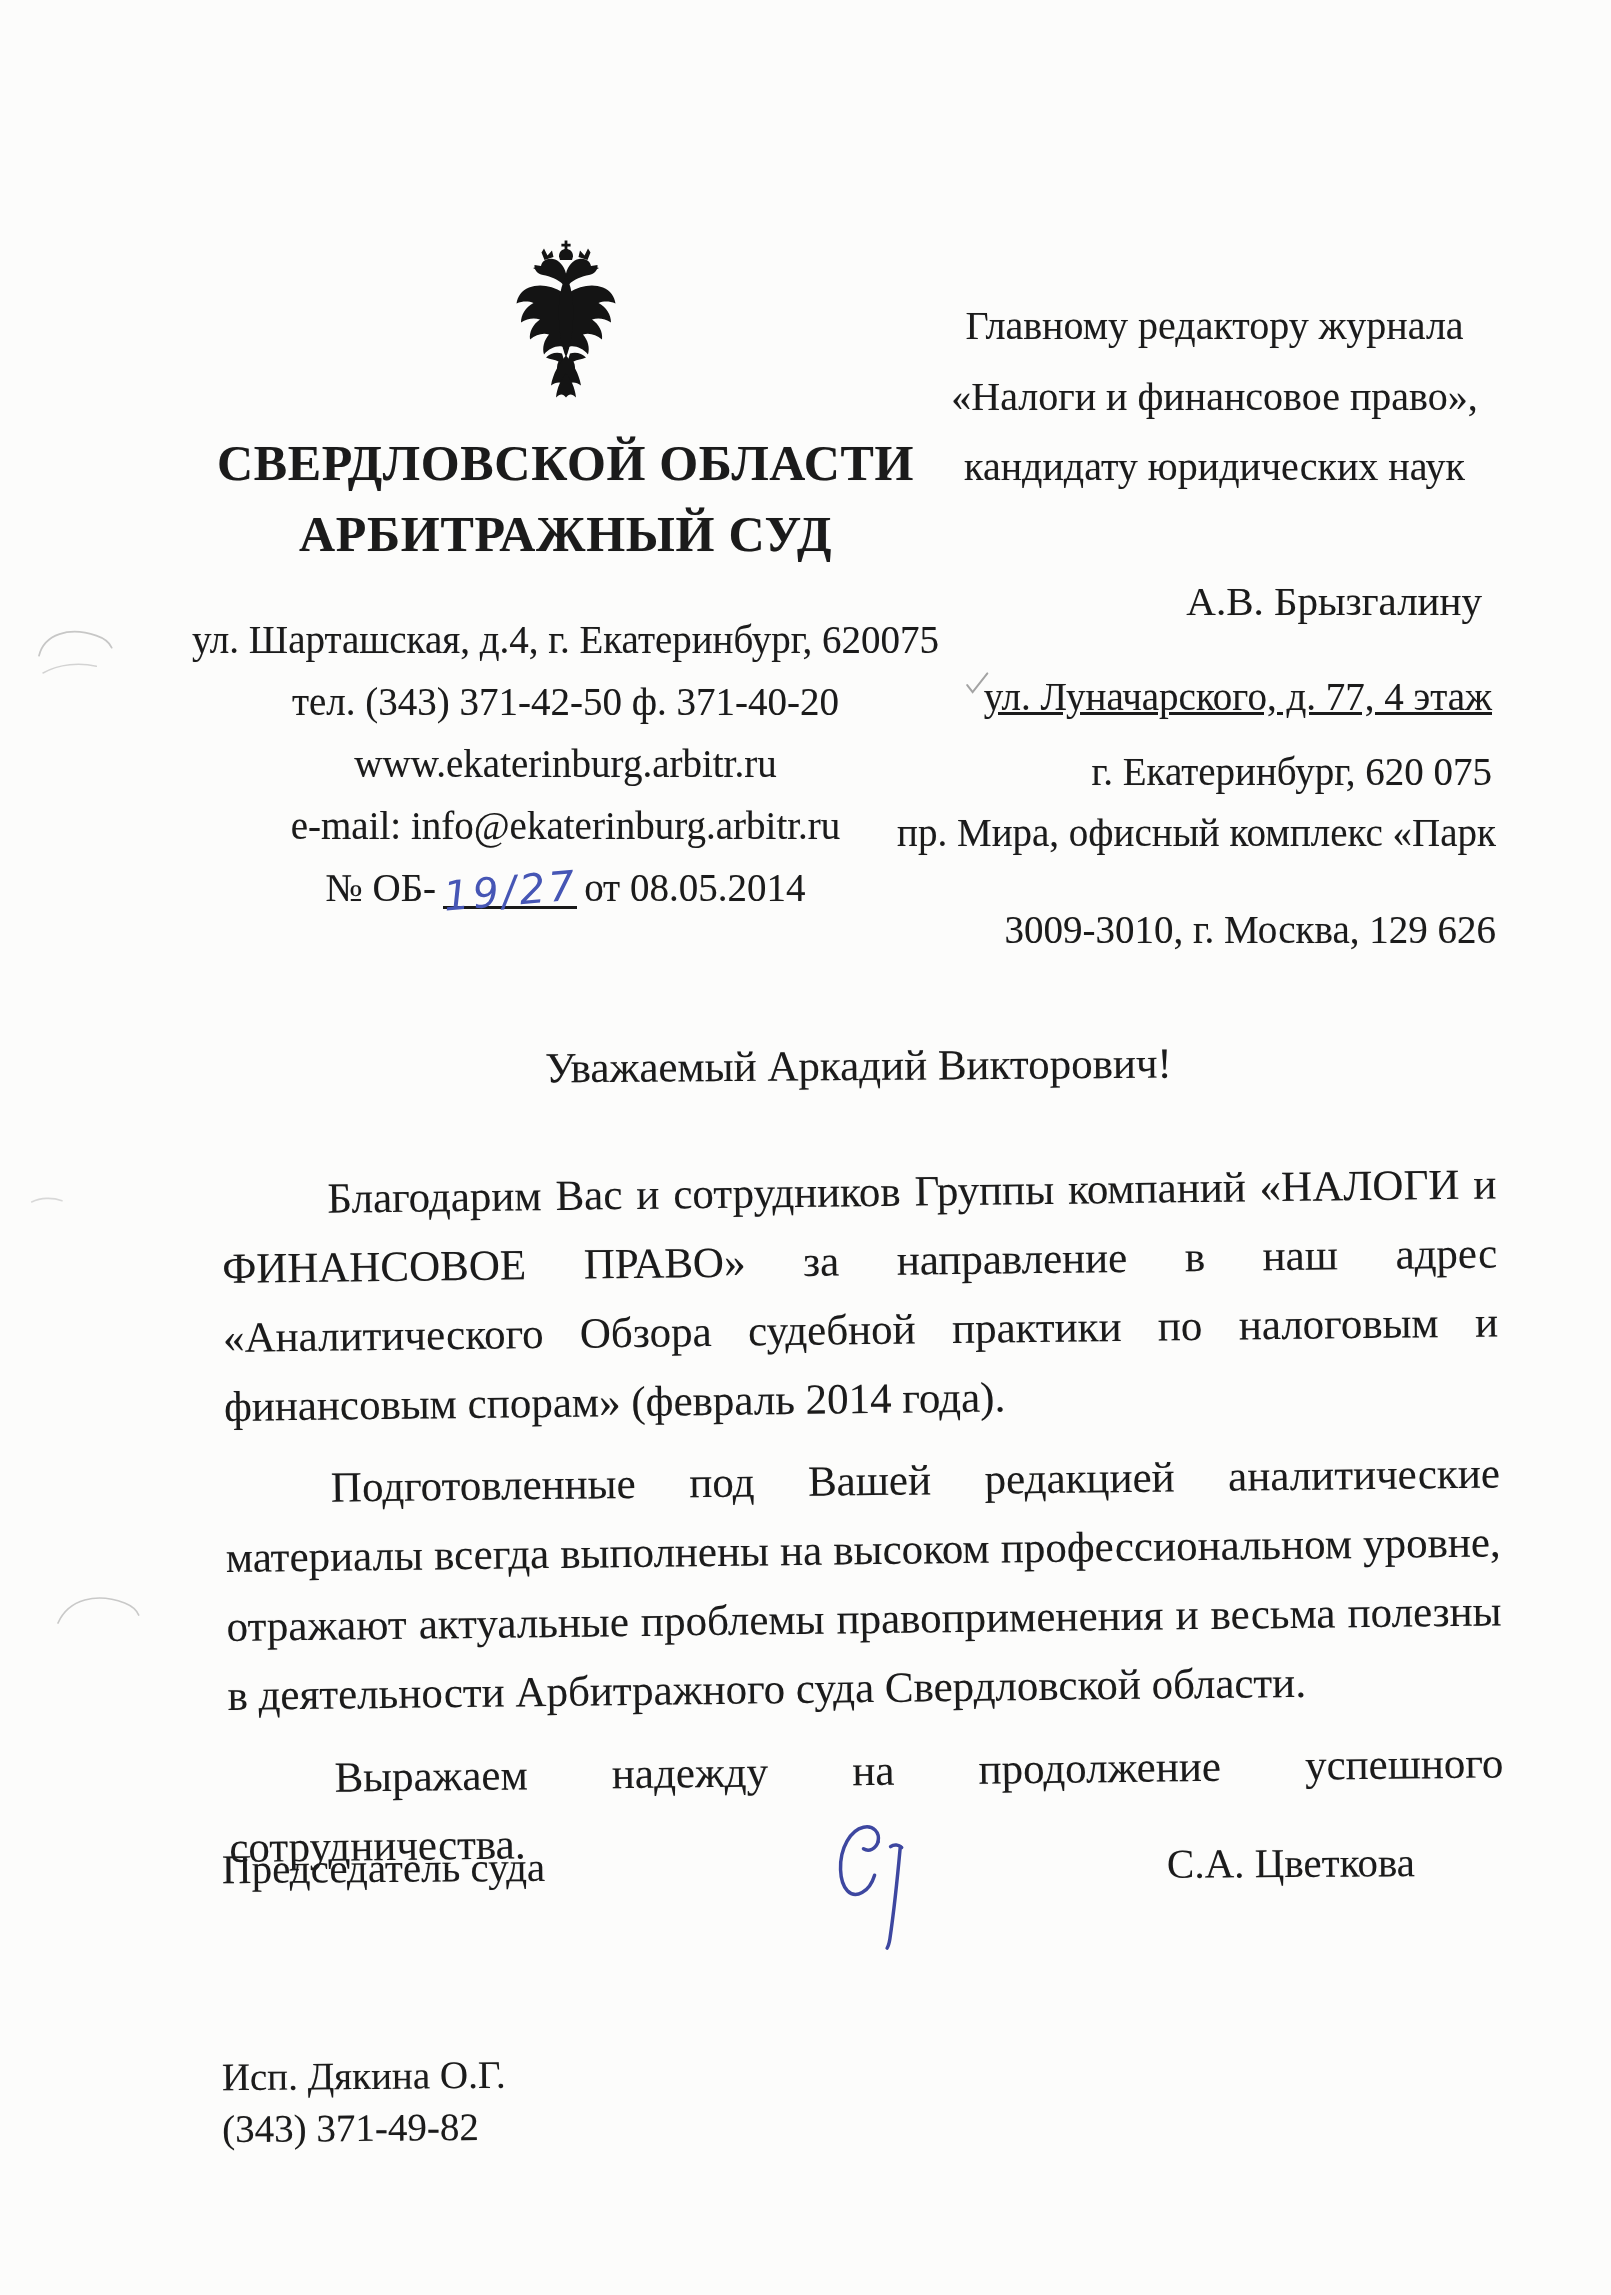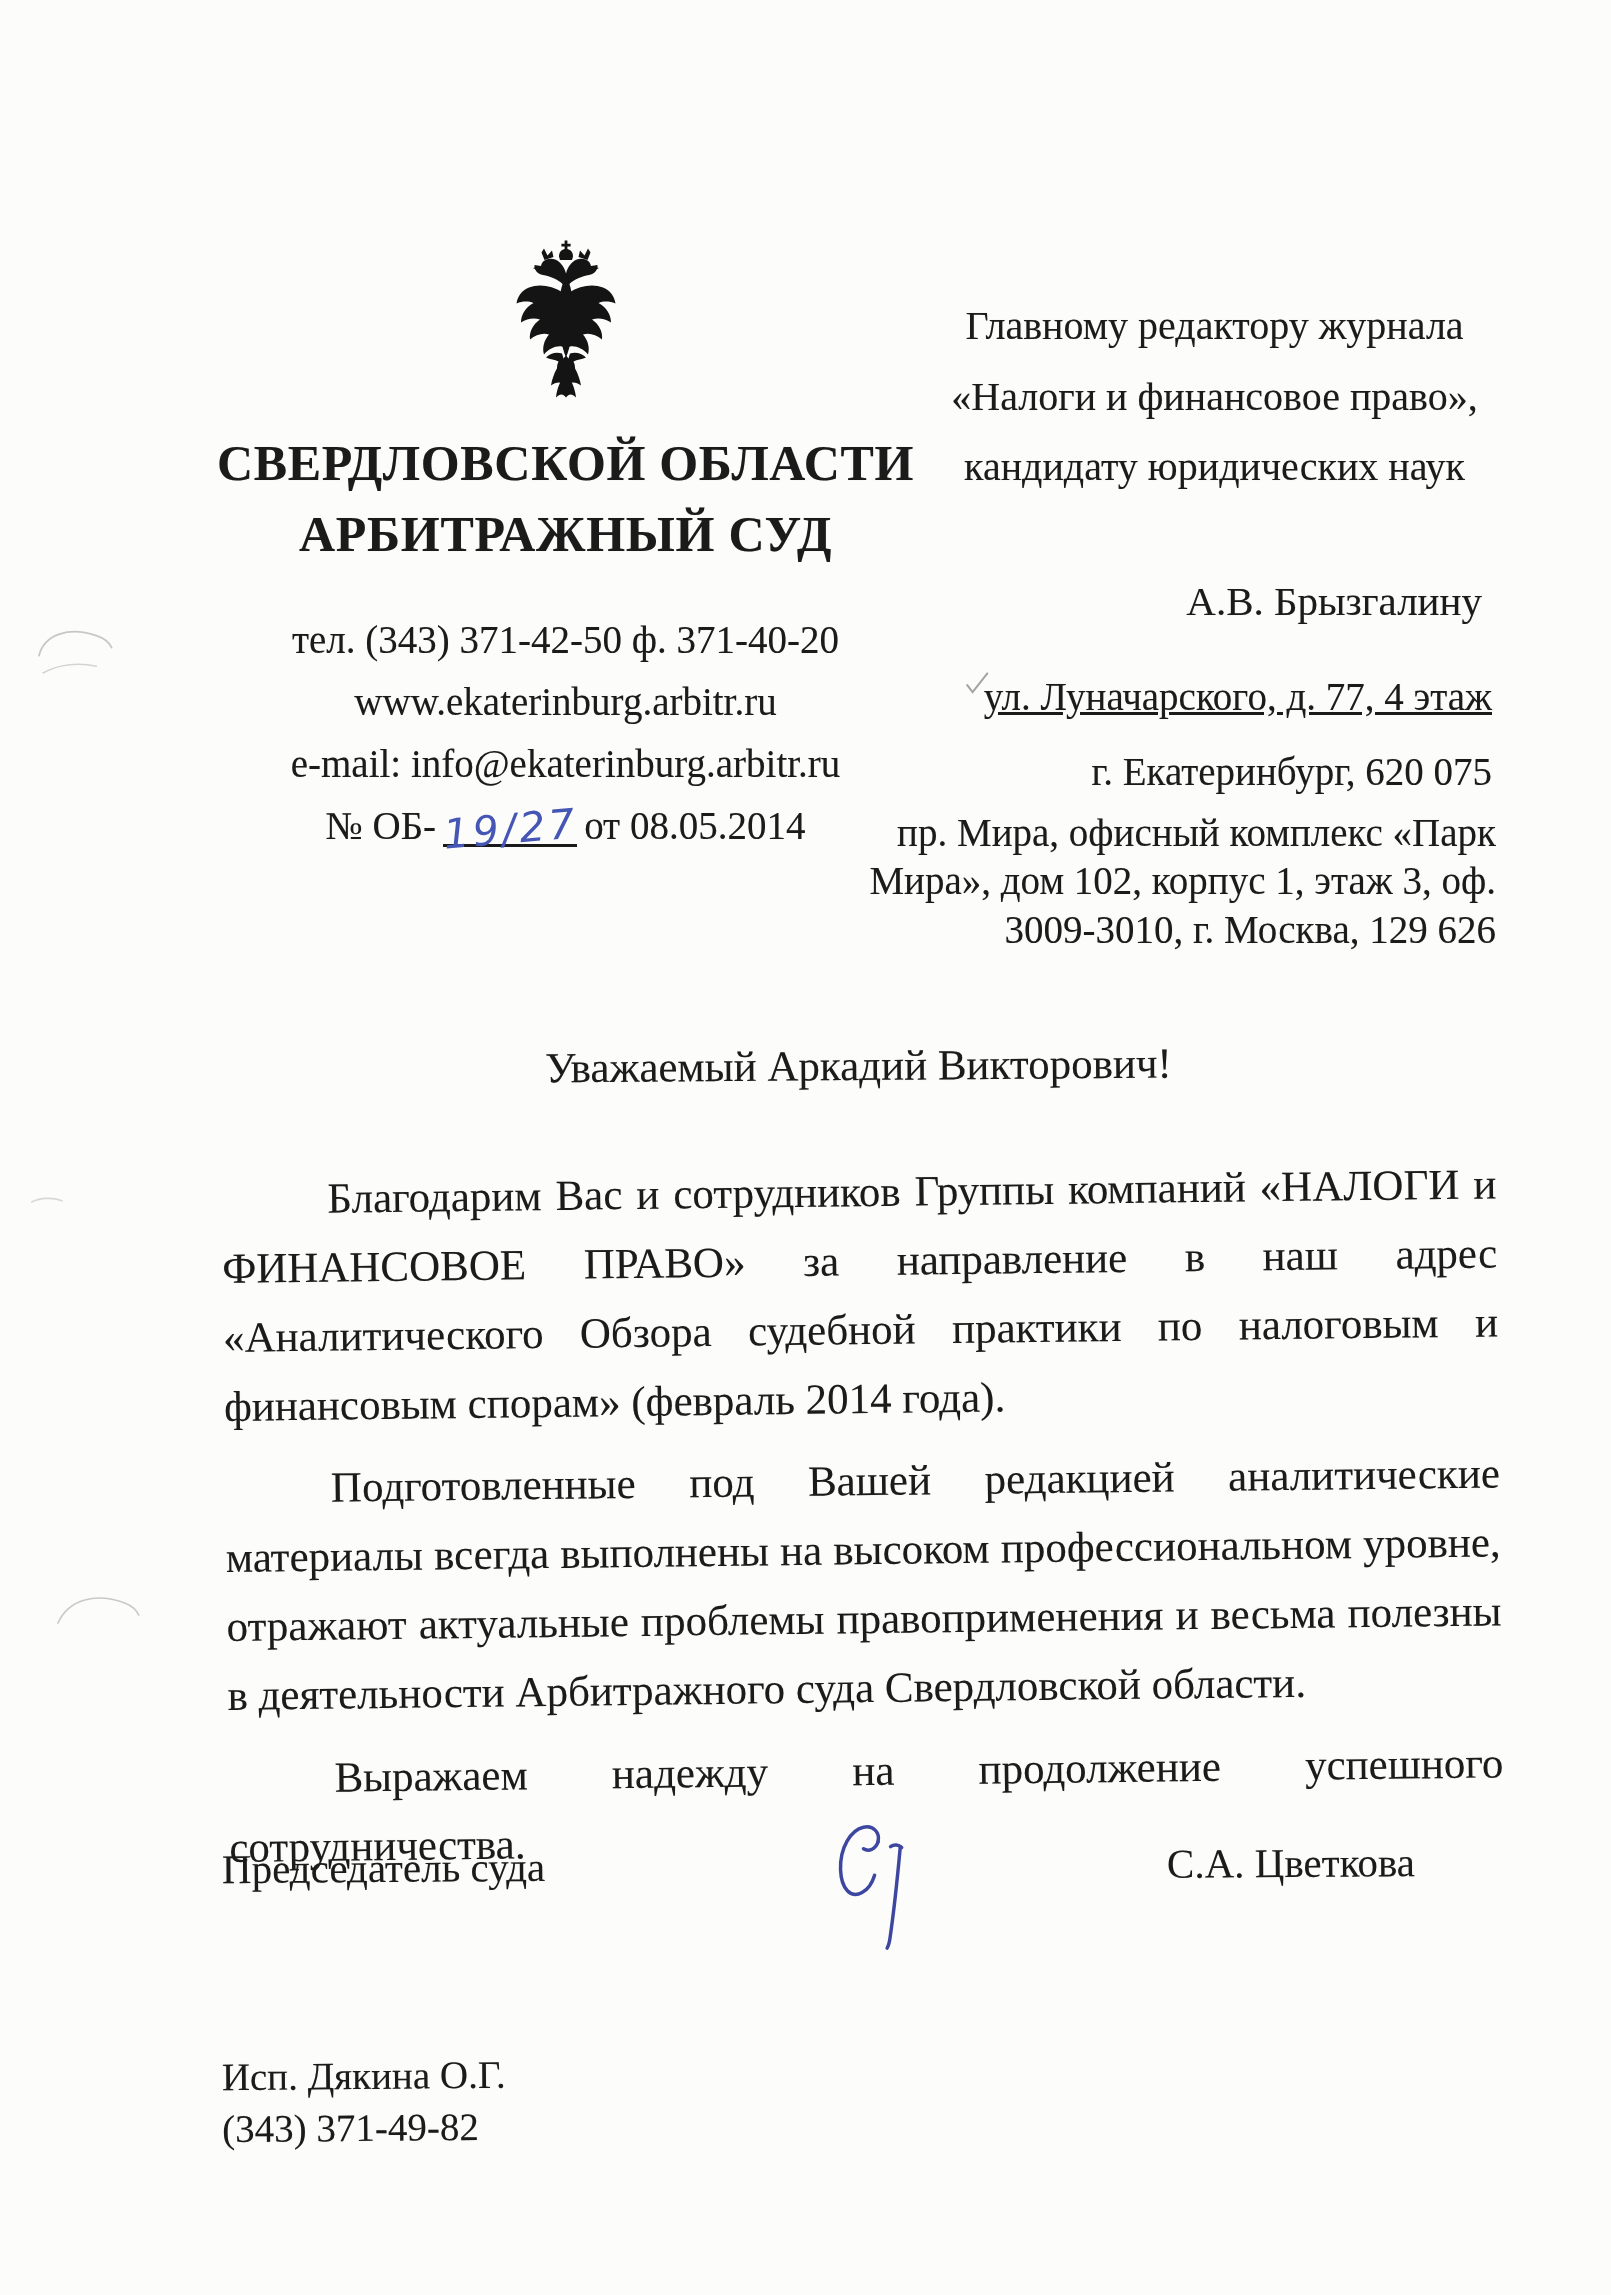--- a/index.html
+++ b/index.html
@@ -76,20 +76,21 @@
         <path d="M50,35 C45,45 42.8,57 42.8,71 C42.8,91 45.5,106 50,117 C54.5,106 57.2,91 57.2,71 C57.2,57 55,45 50,35 Z"></path>
         <path d="M50,115 C43,123 37,133 35,145 C40,141 46,141 50,145 C54,141 60,141 65,145 C63,133 57,123 50,115 Z"></path>
         <path d="M50,133 C45,139 41,147 40,157 C44,153 47,153 50,157 C53,153 56,153 60,157 C59,147 55,139 50,133 Z"></path>
       </g>
     </svg>
     <div class="org-name">
       <div>СВЕРДЛОВСКОЙ ОБЛАСТИ</div>
       <div>АРБИТРАЖНЫЙ СУД</div>
     </div>
     <div class="contact-block">
+      <div>ул. Шарташская, д.4, г. Екатеринбург, 620075</div>
       <div>тел. (343) 371-42-50 ф. 371-40-20</div>
       <div>www.ekaterinburg.arbitr.ru</div>
       <div>e-mail: info@ekaterinburg.arbitr.ru</div>
       <div>
         <span>№ ОБ-</span><span class="ref-underline"><span class="ref-hand">19/27</span></span><span>от 08.05.2014</span>
       </div>
     </div>
   </div>
 
   <div class="abs r-center" style="top:304px;">Главному редактору журнала</div>
@@ -98,21 +99,20 @@
   <div class="abs r-right recipient-name" style="right:130px; top:581px;">А.В. Брызгалину</div>
 
   <svg class="abs check-icon" viewBox="0 0 40 40" width="31" height="31" aria-hidden="true">
     <path d="M8,22 L15,31 L34,7" stroke="#8e8e8e" stroke-width="2.6" fill="none" stroke-linecap="round"></path>
   </svg>
 
   <div class="abs r-right" style="right:120px; top:676px;text-decoration:underline;">ул. Луначарского, д. 77, 4 этаж</div>
   <div class="abs r-right" style="right:120px; top:751px;">г. Екатеринбург, 620 075</div>
 
   <div class="abs r-right" style="right:116px; top:812px;">пр. Мира, офисный комплекс «Парк</div>
-  <div class="abs r-right" style="right:116px; top:860px;">Мира», дом 102, корпус 1, этаж 3, оф.</div>
   <div class="abs r-right" style="right:116px; top:909px;">3009-3010, г. Москва, 129 626</div>
 
   <div class="abs salutation">Уважаемый Аркадий Викторович!</div>
 
   <div class="abs letter-body">
     <p>Благодарим Вас и сотрудников Группы компаний «НАЛОГИ и ФИНАНСОВОЕ ПРАВО» за направление в наш адрес «Аналитического Обзора судебной практики по налоговым и финансовым спорам» (февраль 2014 года).</p>
     <p>Подготовленные под Вашей редакцией аналитические материалы всегда выполнены на высоком профессиональном уровне, отражают актуальные проблемы правоприменения и весьма полезны в деятельности Арбитражного суда Свердловской области.</p>
     <p>Выражаем надежду на продолжение успешного сотрудничества.</p>
   </div>
 

